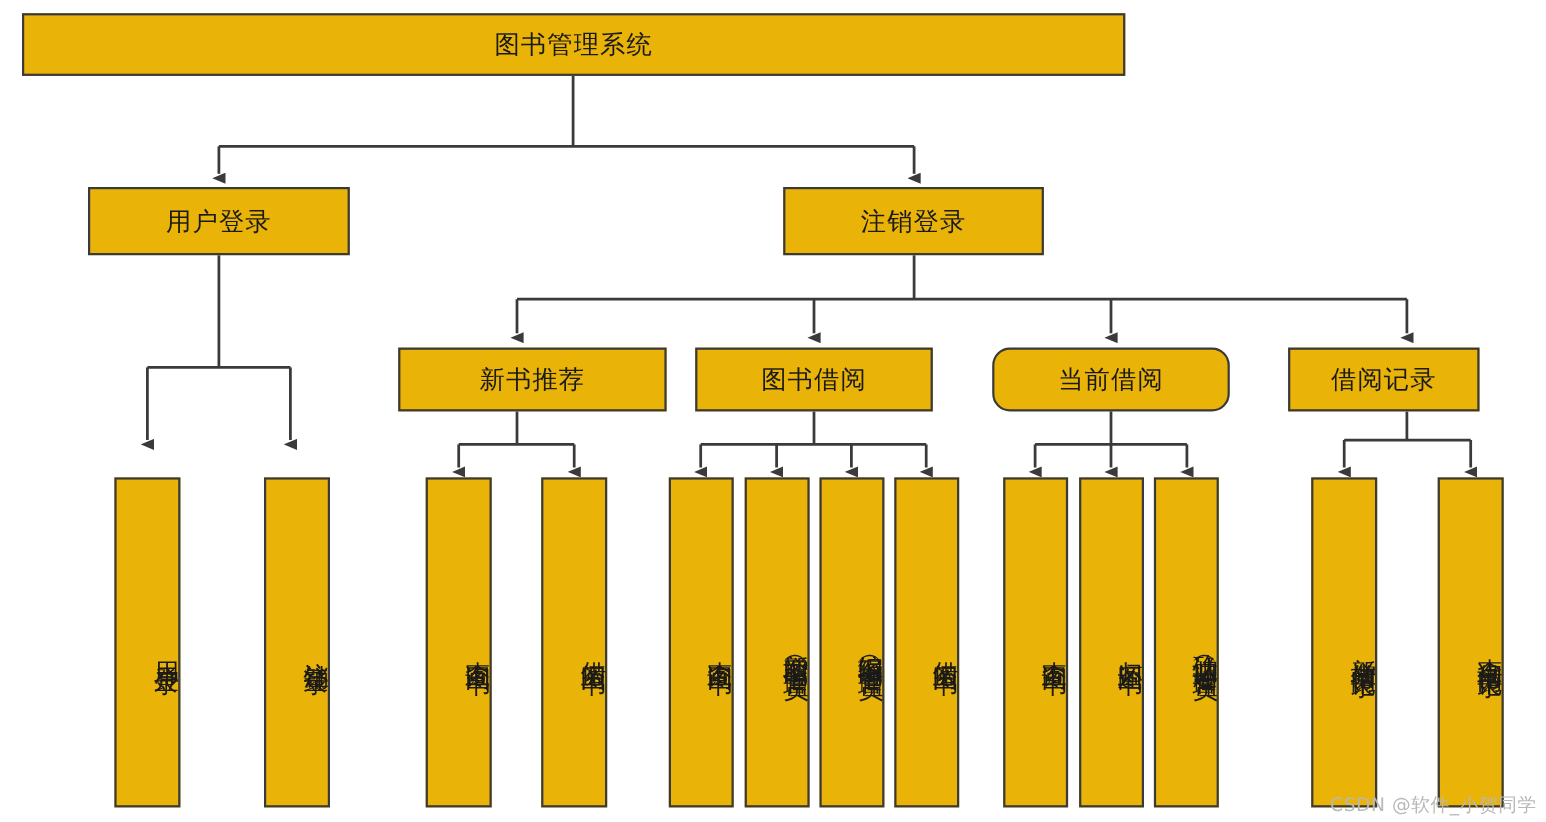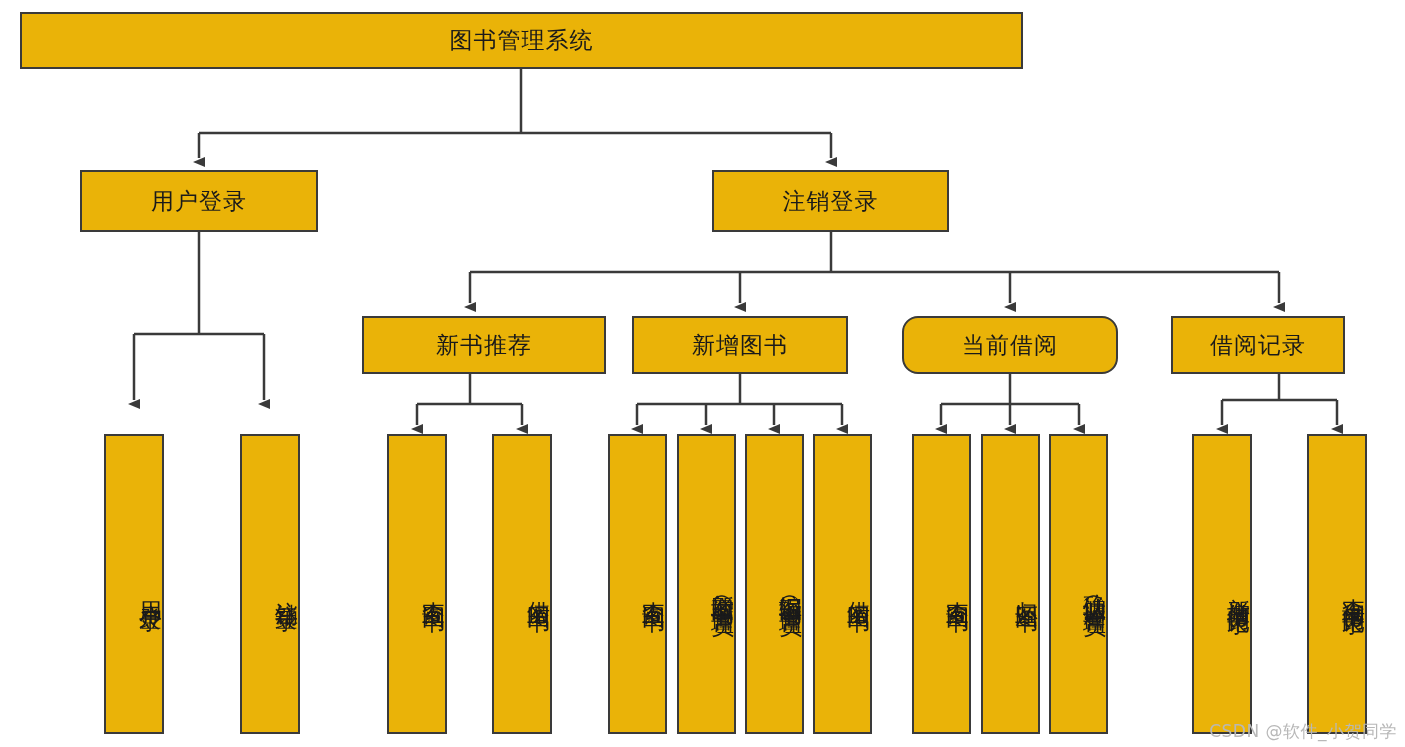--- a/index.html
+++ b/index.html
@@ -129,21 +129,21 @@
     <span>用户登录</span>
   </div>
   <div class="node h" style="left:712px; top:170px; width:237px; height:62px;">
     <span>注销登录</span>
   </div>
 
   <div class="node h" style="left:362px; top:316px; width:244px; height:58px;">
     <span>新书推荐</span>
   </div>
   <div class="node h" style="left:632px; top:316px; width:216px; height:58px;">
-    <span>新增图书</span>
+    <span>图书借阅</span>
   </div>
   <div class="node h" style="left:902px; top:316px; width:216px; height:58px;border-radius:16px;">
     <span>当前借阅</span>
   </div>
   <div class="node h" style="left:1171px; top:316px; width:174px; height:58px;">
     <span>借阅记录</span>
   </div>
 
   <div class="node v" style="left:104px; top:434px; width:60px; height:300px;">
     <span class="vlabel">用户登录</span>

